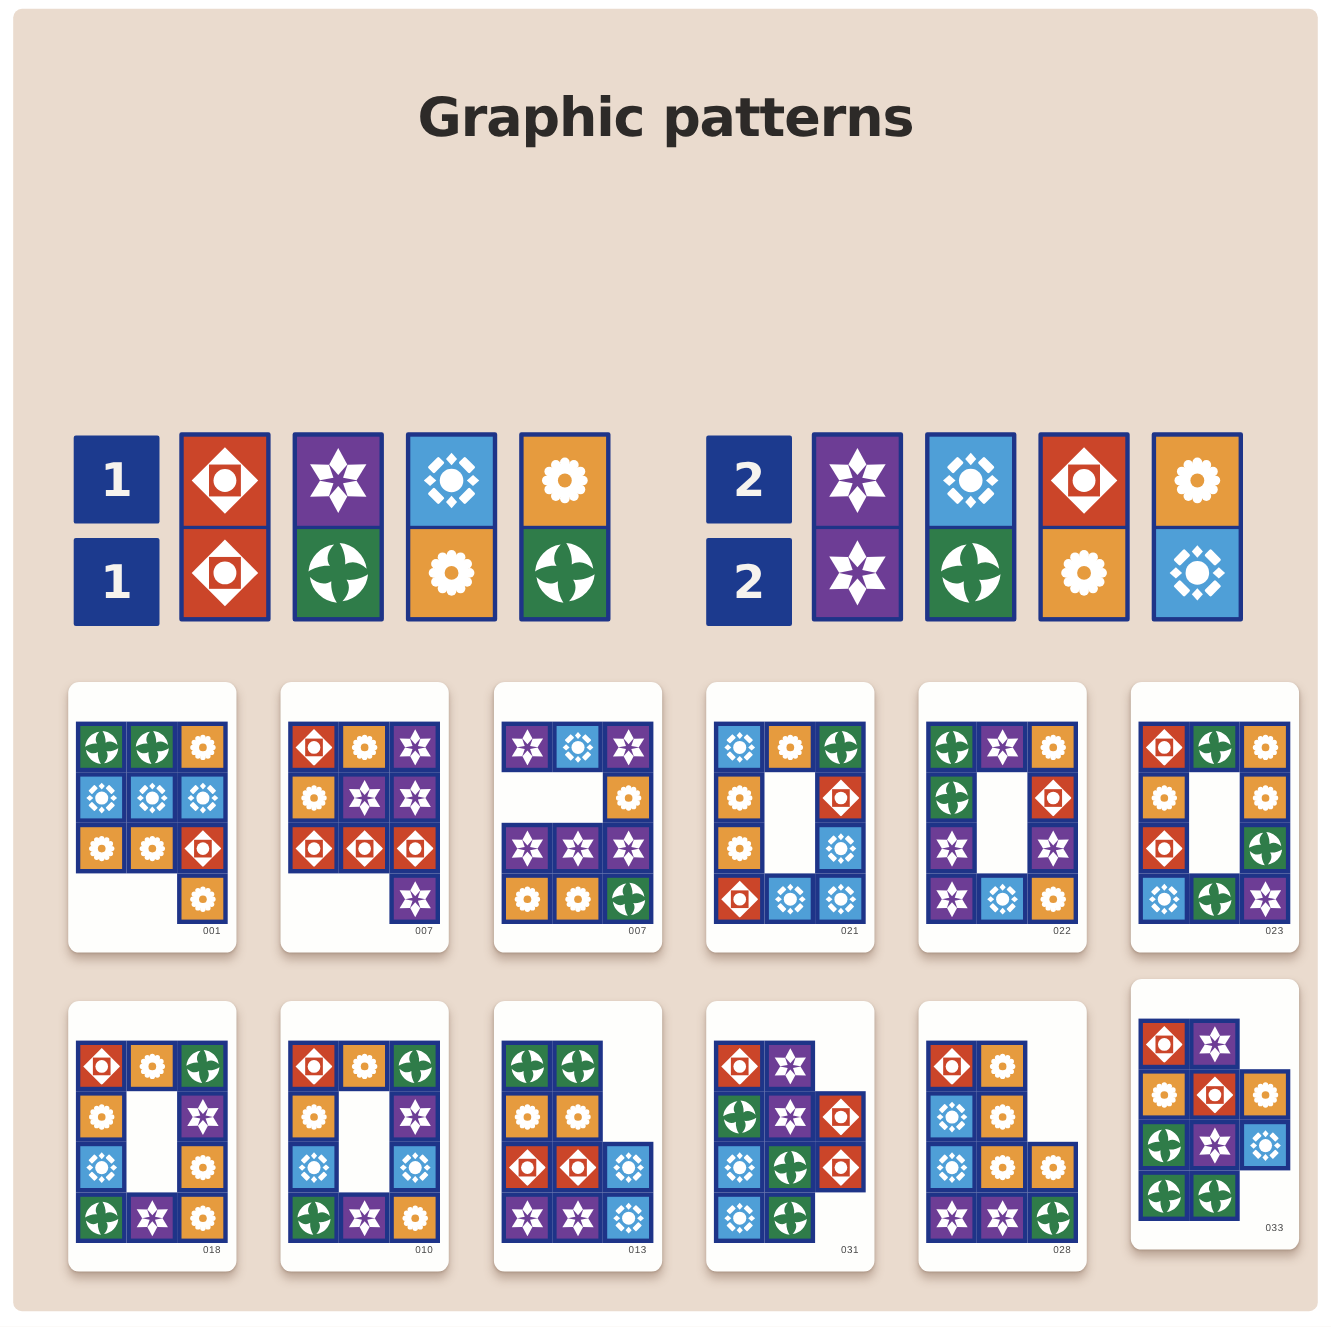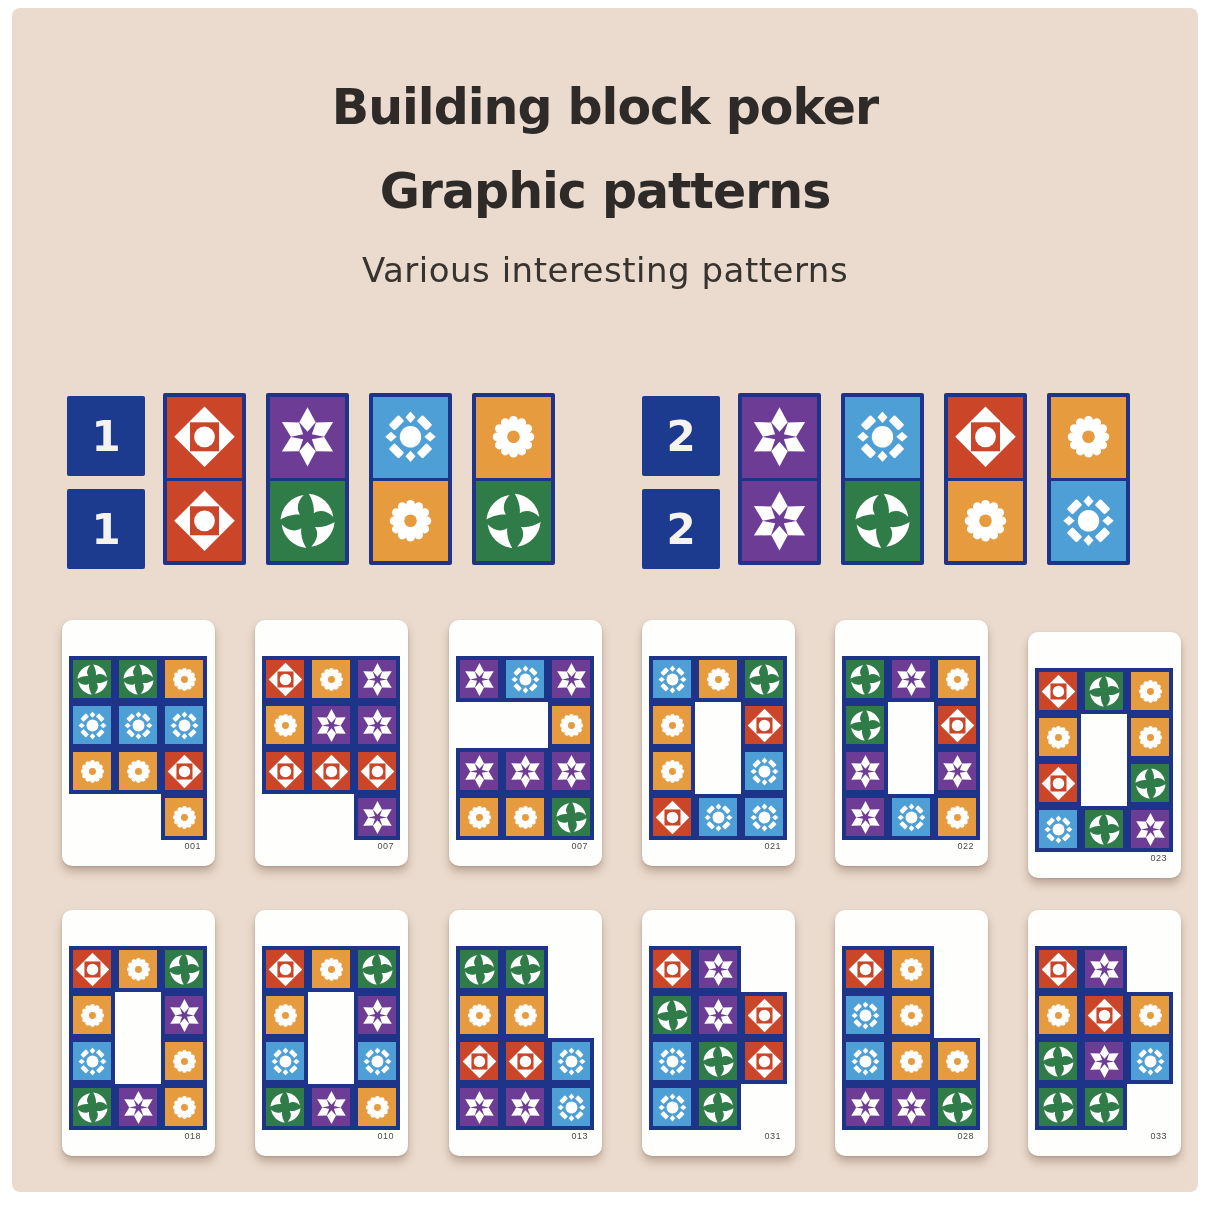--- a/index.html
+++ b/index.html
@@ -26,23 +26,21 @@
   .cellw.filled{background:#1e3488;padding:4px;}
   .cell-tile{width:100%;height:100%;display:flex;align-items:center;justify-content:center;}
   .cell-tile svg{width:92%;height:92%;}
   .card-label{position:absolute;right:14px;bottom:15px;font-size:9px;color:#4a4a4a;letter-spacing:0.5px;}
 </style>
 </head>
 <body>
 
 <div class="canvas">
   <div class="titles">
-    <div class="title">Building block poker</div>
     <div class="title">Graphic patterns</div>
-    <div class="subtitle">Various interesting patterns</div>
   </div>
   <div id="legend">
       <div class="legend-group" style="left: 55px;">
         <div class="num-col">
           <div class="num-tile">1</div>
           <div class="num-tile">1</div>
         </div>
         <div class="domino-row">
           <div class="domino">
             <div class="dom-tile" style="background: rgb(203, 69, 41);">
@@ -989,21 +987,21 @@
                 <circle cx="24.0" cy="50.0" r="7" fill="#fff"></circle>
                 <circle cx="27.5" cy="37.0" r="7" fill="#fff"></circle>
                 <circle cx="37.0" cy="27.5" r="7" fill="#fff"></circle>
                 <circle cx="50" cy="50" r="10" fill="#e69b3e"></circle>
               </svg>
             </div>
           </div>
         </div>
         <span class="card-label">022</span>
       </div>
-      <div class="pattern-card" style="left: 1016px; top: 612px; margin-top: 12px;">
+      <div class="pattern-card" style="left: 1016px; top: 612px;">
         <div class="card-grid">
           <div class="cellw filled">
             <div class="cell-tile" style="background: rgb(203, 69, 41);">
               <svg viewBox="0 0 100 100" xmlns="http://www.w3.org/2000/svg">
                 <polygon points="50,2 98,50 50,98 2,50" fill="#fff"></polygon>
                 <rect x="27" y="27" width="46" height="46" fill="#cb4529"></rect>
                 <circle cx="50" cy="50" r="16.5" fill="#fff"></circle>
               </svg>
             </div>
           </div>
@@ -1853,21 +1851,21 @@
                 <path d="M52,7 A43,43 0 0 1 91,44 C81,34 69,32 60,38 C61,26 57,15 52,7 Z" fill="#fff" transform="rotate(0 50 50)"></path>
                 <path d="M52,7 A43,43 0 0 1 91,44 C81,34 69,32 60,38 C61,26 57,15 52,7 Z" fill="#fff" transform="rotate(90 50 50)"></path>
                 <path d="M52,7 A43,43 0 0 1 91,44 C81,34 69,32 60,38 C61,26 57,15 52,7 Z" fill="#fff" transform="rotate(180 50 50)"></path>
                 <path d="M52,7 A43,43 0 0 1 91,44 C81,34 69,32 60,38 C61,26 57,15 52,7 Z" fill="#fff" transform="rotate(270 50 50)"></path>
               </svg>
             </div>
           </div>
         </div>
         <span class="card-label">028</span>
       </div>
-      <div class="pattern-card" style="left: 1016px; top: 902px;">
+      <div class="pattern-card" style="left: 1016px; top: 882px;">
         <div class="card-grid">
           <div class="cellw filled">
             <div class="cell-tile" style="background: rgb(203, 69, 41);">
               <svg viewBox="0 0 100 100" xmlns="http://www.w3.org/2000/svg">
                 <polygon points="50,2 98,50 50,98 2,50" fill="#fff"></polygon>
                 <rect x="27" y="27" width="46" height="46" fill="#cb4529"></rect>
                 <circle cx="50" cy="50" r="16.5" fill="#fff"></circle>
               </svg>
             </div>
           </div>

